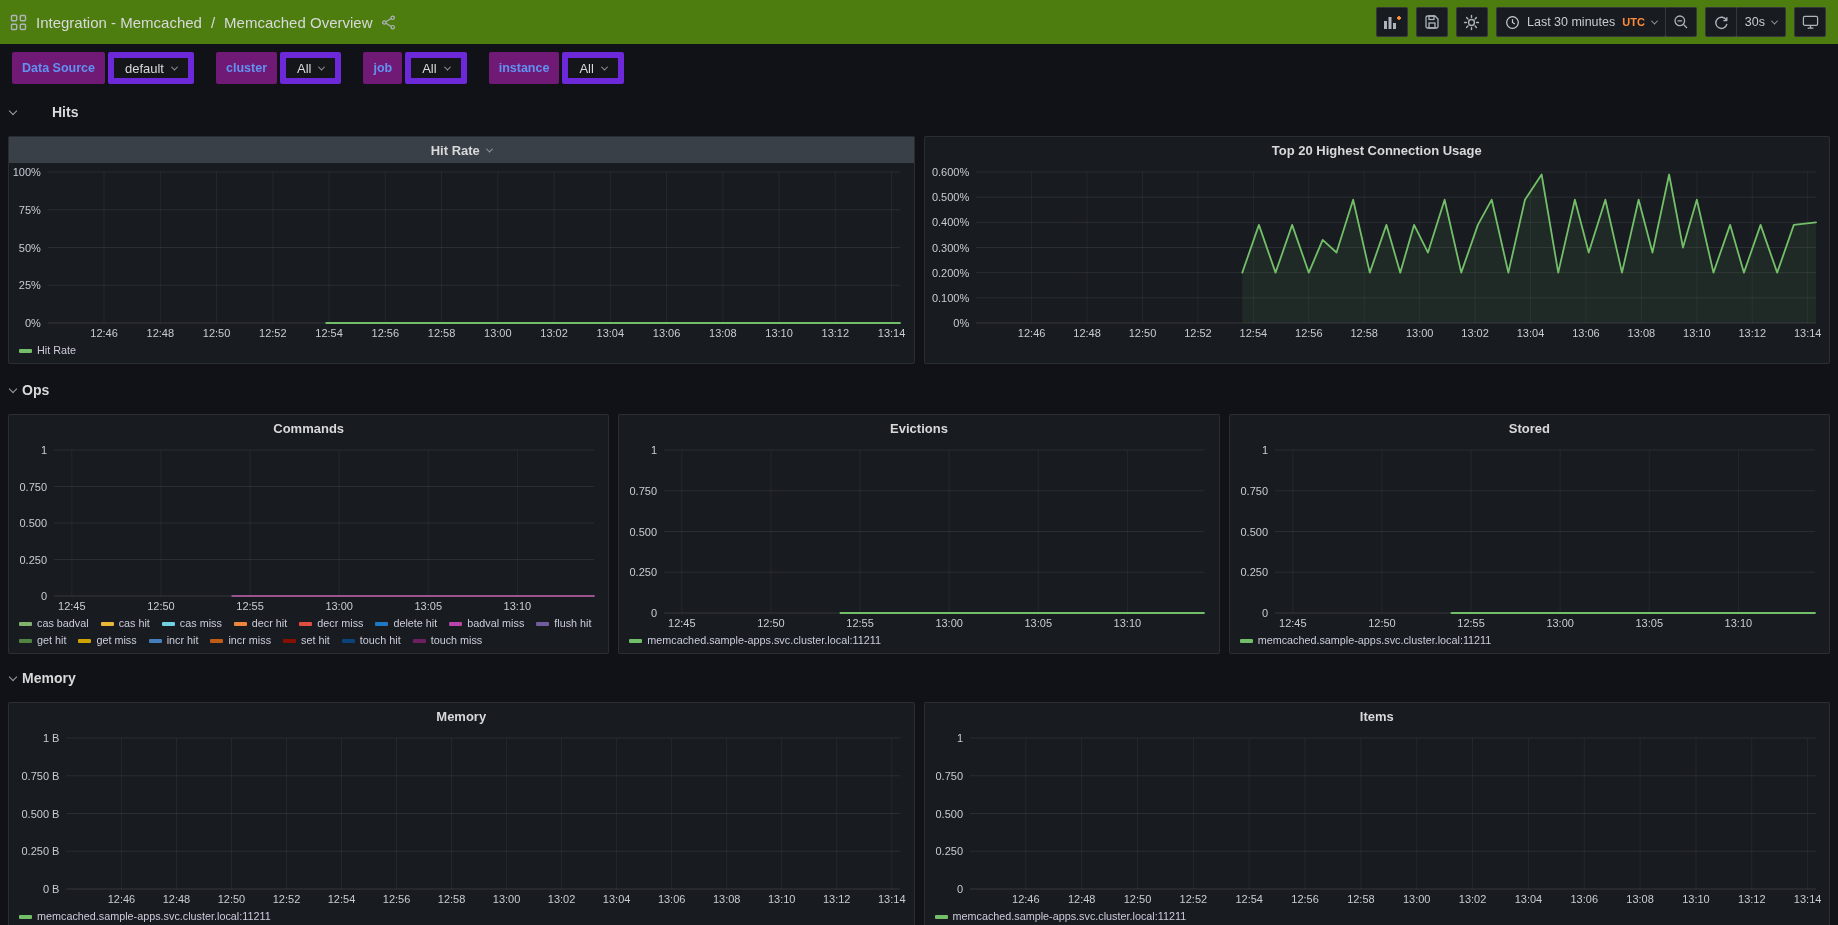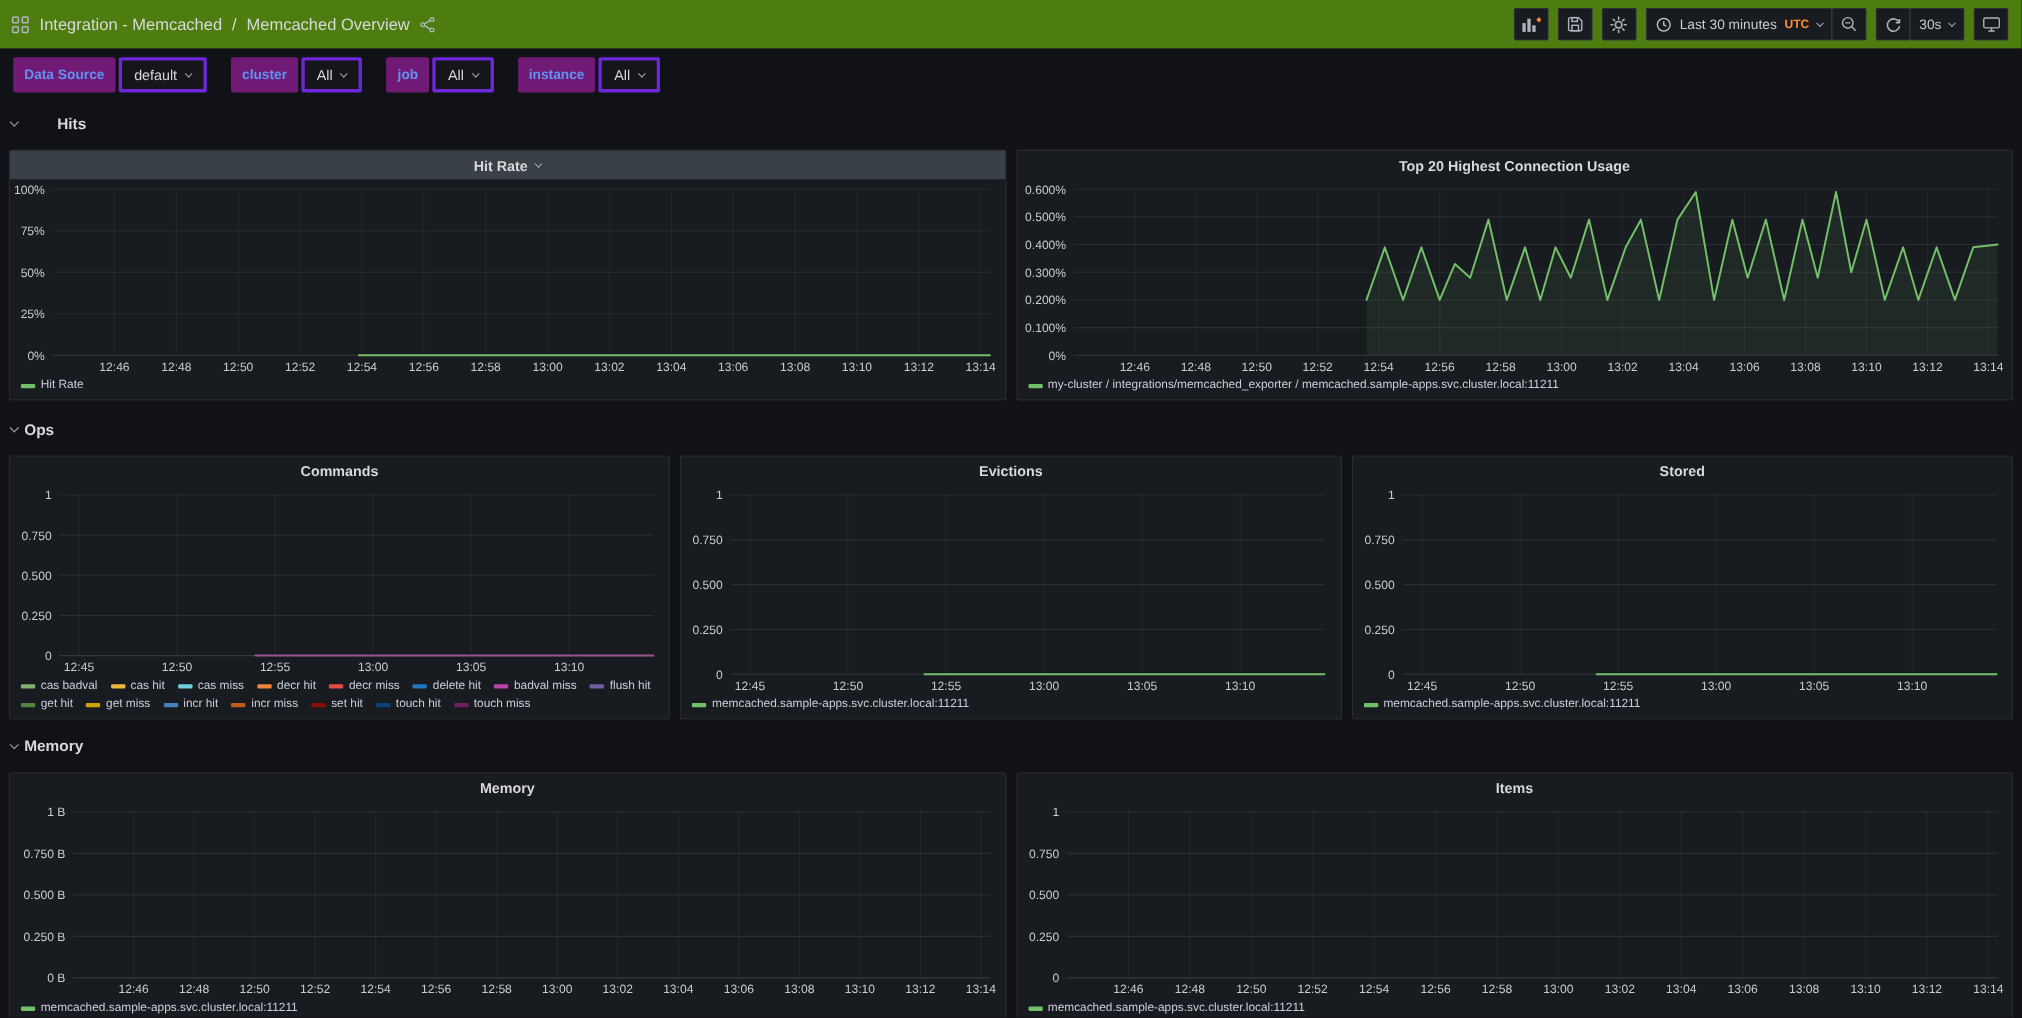--- a/index.html
+++ b/index.html
@@ -23,21 +23,21 @@
   .utc { color:#ff8c3a; font-size:11px; font-weight:700; }
   .caret { width:5px; height:5px; border-right:1.5px solid #9da2ab; border-bottom:1.5px solid #9da2ab;
     transform:rotate(45deg) translate(-1px,-1px); display:inline-block; }
 
   
   .submenu { display:flex; align-items:center; gap:22px; padding:8px 12px 10px 12px; }
   .var-group { display:flex; align-items:center; gap:3px; }
   .var-label { height:32px; display:flex; align-items:center; padding:0 10px; background:#701a75;
     border-radius:2px; color:#6192f2; font-size:12.5px; font-weight:700; cursor:pointer; }
   .var-value { height:32px; display:flex; align-items:center; gap:8px; padding:0 11px;
-    background:#15161a; border:3px solid #6d28d9; border-radius:2px; color:#d8d9da;
+    background:#15161a; border:6px solid #6d28d9; border-radius:2px; color:#d8d9da;
     font-size:13px; font-weight:500; cursor:pointer; }
 
   
   #dash { padding:0 8px; }
   .row-header { display:flex; align-items:center; gap:6px; padding:2px 0 2px 2px; cursor:pointer; }
   .row-header .chev { width:6px; height:6px; border-right:1.6px solid #9da2ab; border-bottom:1.6px solid #9da2ab;
     transform:rotate(45deg); margin-top:-3px; }
   .row-header .row-label { font-size:14px; font-weight:700; color:#d8d9da; }
   .rh-hits { margin-top:8px;gap:36px; }
   .rh-ops { margin-top:16px; }
@@ -286,26 +286,20 @@
             <line x1="51.2" y1="109.66666666666666" x2="891" y2="109.66666666666666" stroke="rgba(204,204,220,0.10)" stroke-width="1"></line>
             <text x="44.2" y="113.66666666666666" text-anchor="end">0.200%</text>
             <line x1="51.2" y1="134.83333333333334" x2="891" y2="134.83333333333334" stroke="rgba(204,204,220,0.10)" stroke-width="1"></line>
             <text x="44.2" y="138.83333333333334" text-anchor="end">0.100%</text>
             <line x1="51.2" y1="160" x2="891" y2="160" stroke="rgba(204,204,220,0.16)" stroke-width="1"></line>
             <text x="44.2" y="164" text-anchor="end">0%</text>
             <polygon points="317.2752475247525,109.66666666666666 333.9049504950496,61.849999999999994 350.5346534653464,109.66666666666666 367.1643564356435,61.849999999999994 383.7940594059406,109.66666666666666 397.65214521452145,76.94999999999999 411.5102310231023,89.53333333333333 428.1399339933994,36.68333333333333 444.7696369636964,109.66666666666666 461.39933993399336,61.849999999999994 475.25742574257424,109.66666666666666 489.11551155115507,61.849999999999994 502.9735973597359,89.53333333333333 519.603300330033,36.68333333333333 536.2330033003301,109.66666666666666 552.8627062706272,61.849999999999994 566.720792079208,36.68333333333333 583.3504950495051,109.66666666666666 599.980198019802,36.68333333333333 616.6099009900993,11.51666666666667 633.2396039603962,109.66666666666666 649.8693069306929,36.68333333333333 663.7273927392738,89.53333333333333 680.3570957095711,36.68333333333333 696.986798679868,109.66666666666666 713.6165016501652,36.68333333333333 727.4745874587461,89.53333333333333 744.104290429043,11.51666666666667 757.9623762376239,84.5 771.8204620462046,36.68333333333333 788.4501650165015,109.66666666666666 805.0798679867988,61.849999999999994 818.9379537953797,109.66666666666666 835.5676567656766,61.849999999999994 852.1973597359739,109.66666666666666 868.8270627062707,61.849999999999994 891,59.33333333333332 891,160 317.2752475247525,160" fill="#73BF69" fill-opacity="0.09" stroke="none"></polygon>
             <polyline points="317.2752475247525,109.66666666666666 333.9049504950496,61.849999999999994 350.5346534653464,109.66666666666666 367.1643564356435,61.849999999999994 383.7940594059406,109.66666666666666 397.65214521452145,76.94999999999999 411.5102310231023,89.53333333333333 428.1399339933994,36.68333333333333 444.7696369636964,109.66666666666666 461.39933993399336,61.849999999999994 475.25742574257424,109.66666666666666 489.11551155115507,61.849999999999994 502.9735973597359,89.53333333333333 519.603300330033,36.68333333333333 536.2330033003301,109.66666666666666 552.8627062706272,61.849999999999994 566.720792079208,36.68333333333333 583.3504950495051,109.66666666666666 599.980198019802,36.68333333333333 616.6099009900993,11.51666666666667 633.2396039603962,109.66666666666666 649.8693069306929,36.68333333333333 663.7273927392738,89.53333333333333 680.3570957095711,36.68333333333333 696.986798679868,109.66666666666666 713.6165016501652,36.68333333333333 727.4745874587461,89.53333333333333 744.104290429043,11.51666666666667 757.9623762376239,84.5 771.8204620462046,36.68333333333333 788.4501650165015,109.66666666666666 805.0798679867988,61.849999999999994 818.9379537953797,109.66666666666666 835.5676567656766,61.849999999999994 852.1973597359739,109.66666666666666 868.8270627062707,61.849999999999994 891,59.33333333333332" fill="none" stroke="#73BF69" stroke-width="1.8" stroke-linejoin="round" stroke-linecap="round"></polyline>
           </svg>
         </div>
-        <div class="legend" style="flex-basis: 21px;">
-          <span class="legend-item">
-            <span class="legend-swatch" style="background: rgb(115, 191, 105);"></span>
-            <span class="legend-label">my-cluster / integrations/memcached_exporter / memcached.sample-apps.svc.cluster.local:11211</span>
-          </span>
-        </div>
       </div>
     </div>
     <div class="row-header rh-ops">
       <span class="chev"></span>
       <span class="row-label">Ops</span>
     </div>
     <div class="panel-row" style="height: 240px;">
       <div class="panel">
         <div class="panel-header">
           <span>Commands</span>

